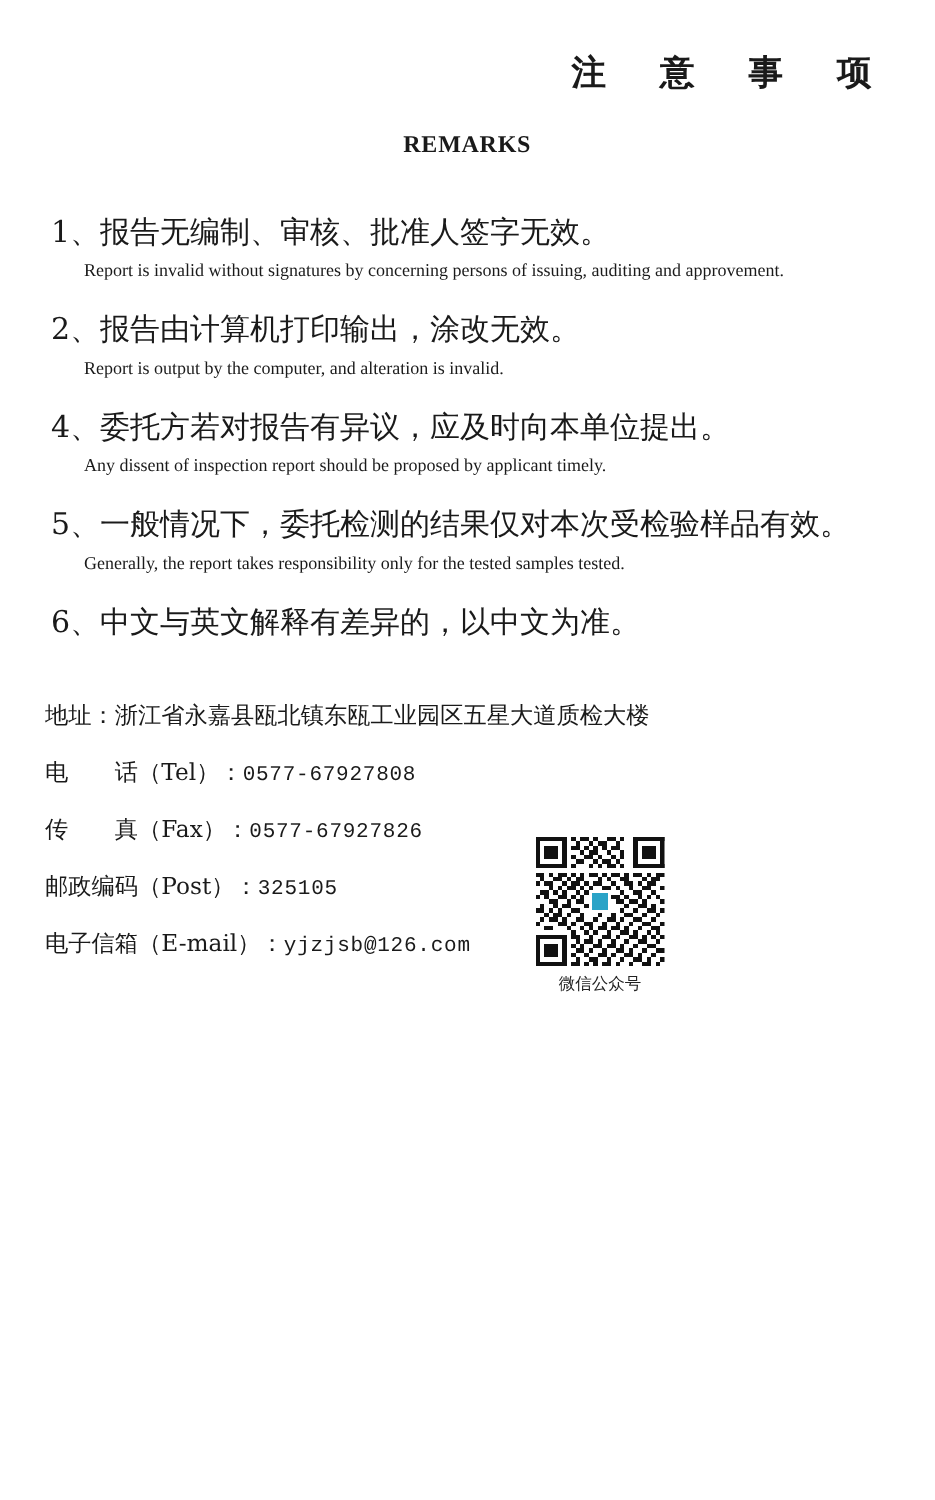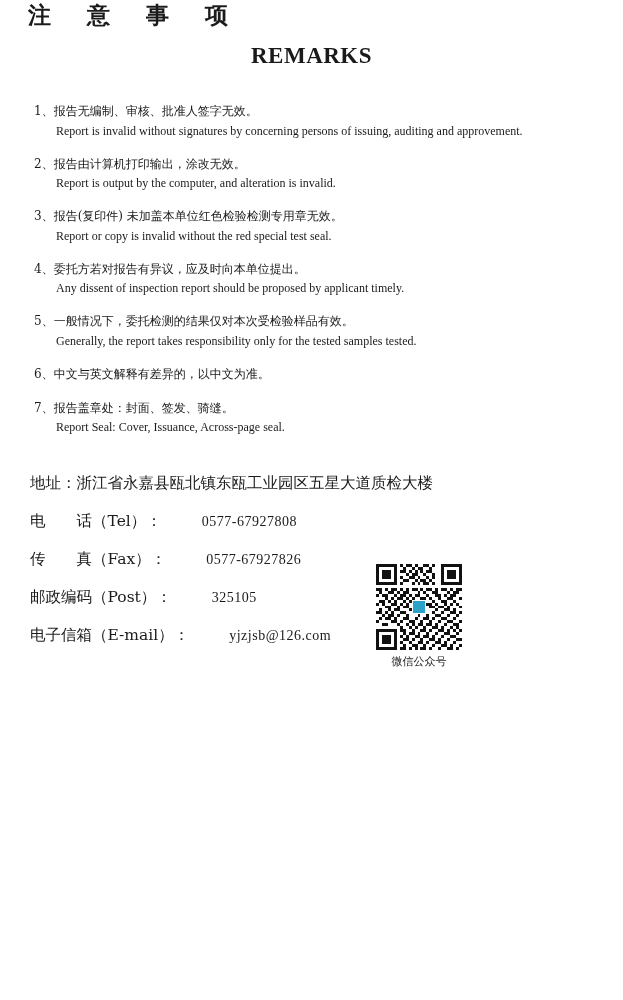--- a/index.html
+++ b/index.html
@@ -16,42 +16,43 @@
     overflow: hidden;
   }
   .page {
     width: 623px;
     height: 1000px;
     position: relative;
     box-sizing: border-box;
     padding: 0 28px;
   }
   .title-cn {
-    text-align: left;
+    text-align: right;
     font-size: 23px;
     font-weight: bold;
     letter-spacing: 14px;
+    padding-top: 33px;
     font-family: "DejaVu Serif", "Liberation Serif", serif;
   }
   .title-en {
     text-align: center;
-    font-size: 23px;
+    font-size: 16px;
     font-weight: bold;
-    margin-top: 12px;
+    margin-top: 24px;
     letter-spacing: 0.5px;
   }
   .items {
     margin-top: 33px;
   }
   .item {
     margin-bottom: 15px;
     padding-left: 6px;
   }
   .item .cn {
-    font-size: 12px;
+    font-size: 20px;
     line-height: 1.55;
     font-family: "DejaVu Serif", "Liberation Serif", serif;
     white-space: nowrap;
   }
   .item .en {
     font-size: 12px;
     line-height: 1.5;
     margin-top: 1px;
     padding-left: 22px;
   }
@@ -73,28 +74,27 @@
   .contact-rows {
     margin-top: 14px;
   }
   .c-row {
     font-size: 15.5px;
     font-family: "DejaVu Serif", "Liberation Serif", serif;
     margin-bottom: 17px;
     white-space: nowrap;
   }
   .mono {
-    font-family: Liberation Serif, serif;
+    font-family: Liberation Mono, monospace;
     font-size: 14px;
     letter-spacing: 0.5px;
-    margin-left: 40px;
   }
   .qr-block {
     position: absolute;
-    right: 128px;
+    right: 147px;
     top: 92px;
     width: 96px;
     text-align: center;
   }
   .qr {
     width: 86px;
     height: 86px;
     margin: 0 auto;
     display: block;
   }
@@ -118,43 +118,35 @@
     <div class="item">
       <div class="cn">1、报告无编制、审核、批准人签字无效。</div>
       <div class="en">Report is invalid without signatures by concerning persons of issuing, auditing and approvement.</div>
     </div>
 
     <div class="item">
       <div class="cn">2、报告由计算机打印输出，涂改无效。</div>
       <div class="en">Report is output by the computer, and alteration is invalid.</div>
     </div>
 
-    <div class="item">
-      <div class="cn">3、报告(复印件) 未加盖本单位红色检验检测专用章无效。</div>
-      <div class="en">Report or copy is invalid without the red special test seal.</div>
-    </div>
 
     <div class="item">
       <div class="cn">4、委托方若对报告有异议，应及时向本单位提出。</div>
       <div class="en">Any dissent of inspection report should be proposed by applicant timely.</div>
     </div>
 
     <div class="item">
       <div class="cn">5、一般情况下，委托检测的结果仅对本次受检验样品有效。</div>
       <div class="en">Generally, the report takes responsibility only for the tested samples tested.</div>
     </div>
 
     <div class="item">
       <div class="cn">6、中文与英文解释有差异的，以中文为准。</div>
     </div>
 
-    <div class="item">
-      <div class="cn">7、报告盖章处：封面、签发、骑缝。</div>
-      <div class="en">Report Seal: Cover, Issuance, Across-page seal.</div>
-    </div>
 
   </div>
 
   <div class="contact">
     <div class="addr-cn">地址：浙江省永嘉县瓯北镇东瓯工业园区五星大道质检大楼</div>
 
     <div class="contact-rows">
       <div class="c-row"><span>电　　话（Tel）：</span><span class="mono">0577-67927808</span></div>
       <div class="c-row"><span>传　　真（Fax）：</span><span class="mono">0577-67927826</span></div>
       <div class="c-row"><span>邮政编码（Post）：</span><span class="mono">325105</span></div>

